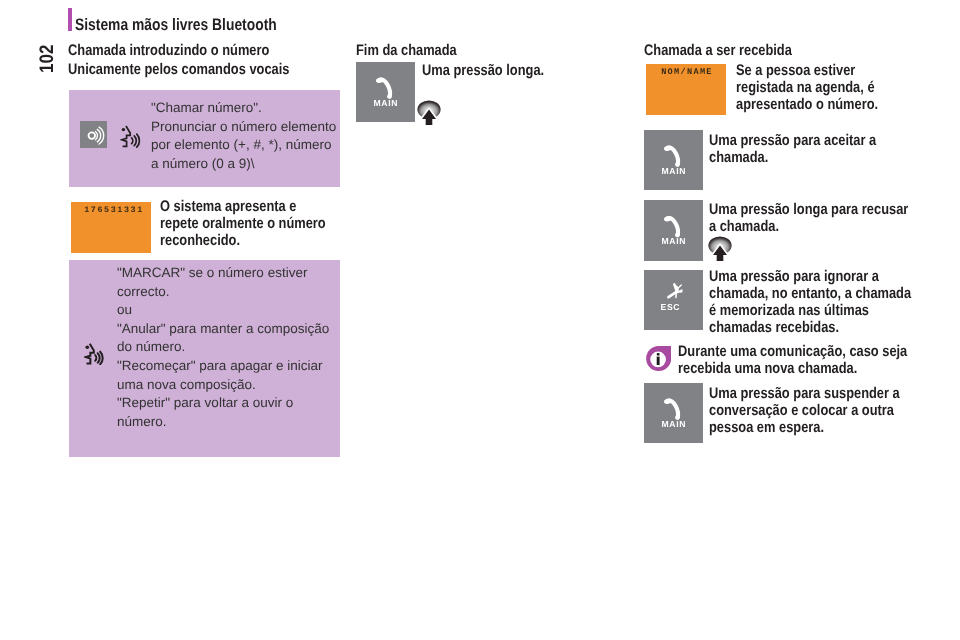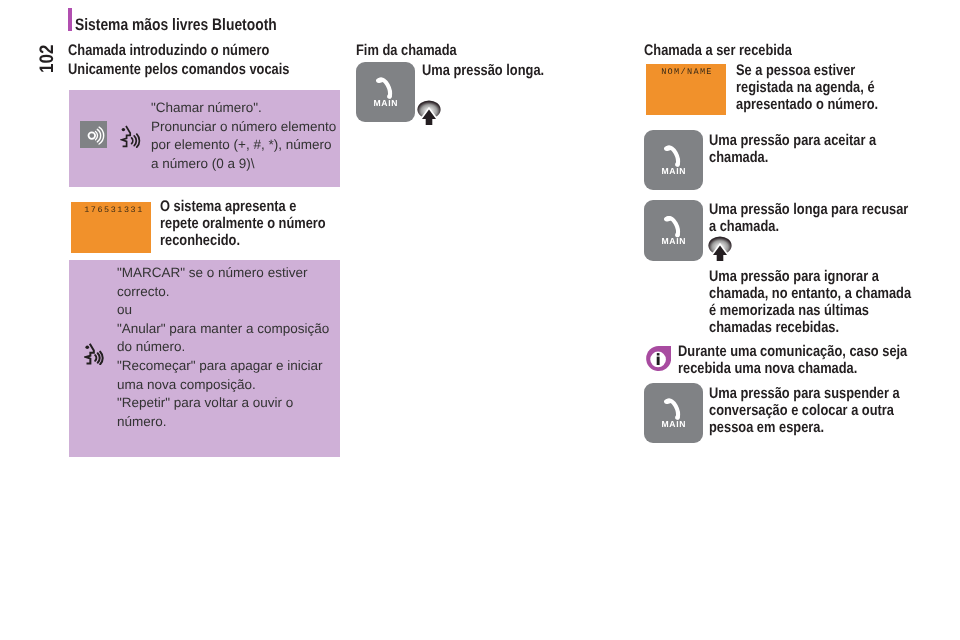--- a/index.html
+++ b/index.html
@@ -1,30 +1,30 @@
 <!DOCTYPE html>
 <html><head>
 <meta charset="utf-8">
 <title>Sistema mãos livres Bluetooth</title>
 <style>
   html,body{margin:0;padding:0;}
   *{-webkit-font-smoothing:antialiased;text-rendering:geometricPrecision;}
   body{width:960px;height:640px;background:#ffffff;font-family:"Liberation Sans",sans-serif;overflow:hidden;position:relative;}
   .page{position:absolute;left:0;top:0;width:960px;height:556px;will-change:opacity;}
-  .screen-label{position:absolute;width:80px;text-align:center;font-weight:normal;color:#3a2a16;font-family:"Liberation Mono",monospace;}
+  .screen-label{position:absolute;width:80px;text-align:center;font-weight:bold;color:#3a2a16;font-family:"Liberation Mono",monospace;}
   
   .sect-bar{position:absolute;left:68px;top:8px;width:4px;height:23px;background:#b14fb0;}
   .sect-title{position:absolute;left:75px;top:15px;font-size:16.6px;font-weight:bold;color:#231f20;transform:scaleX(0.835);transform-origin:left top;white-space:nowrap;}
   .pagenum{position:absolute;left:36px;top:73px;font-size:17px;font-weight:bold;color:#231f20;
            transform:rotate(-90deg) scaleY(1.15);transform-origin:left top;white-space:nowrap;}
   .colhead{position:absolute;font-size:15.4px;font-weight:bold;color:#231f20;transform:scaleX(0.835);transform-origin:left top;white-space:nowrap;}
   .subhead{position:absolute;font-size:15.4px;font-weight:bold;color:#231f20;transform:scaleX(0.835);transform-origin:left top;white-space:nowrap;}
   .lilac{position:absolute;background:#cfb0d7;}
   .orange{position:absolute;background:#f1912b;}
-  .greybtn{position:absolute;background:#808285;border-radius:9px;}
+  .greybtn{position:absolute;background:#808285;}
   .body-txt{position:absolute;font-size:13.5px;color:#333;line-height:18.6px;white-space:pre-line;}
   .bold-txt{position:absolute;font-size:15.4px;font-weight:bold;color:#231f20;line-height:17px;white-space:pre-line;transform:scaleX(0.835);transform-origin:left top;}
   .wm{position:absolute;left:679px;top:606px;font-size:27.3px;color:#a0a0a0;white-space:nowrap;}
   .btn-ico{position:absolute;left:0;top:0;width:100%;height:100%;}
   .btn-lbl{position:absolute;left:0;width:100%;text-align:center;color:#fff;font-size:8.6px;font-weight:bold;letter-spacing:0.6px;text-indent:0.6px;}
 </style>
 </head>
 <body>
 
 <div class="page">
@@ -115,20 +115,32 @@
     <div class="btn-lbl" style="top:36px;">MAIN</div>
   </div>
   <div class="greybtn" style="left:644px;top:200px;width:59px;height:61px;">
     <svg class="btn-ico" viewBox="0 0 59 60">
       <path d="M 23.3 18.1 C 26.4 16.6 29.6 19.1 31.7 23.0 C 33.8 26.9 34.7 30.6 33.7 34.3" stroke="#fff" stroke-width="4.1" fill="none" stroke-linecap="round"></path>
       <ellipse cx="23.8" cy="18.2" rx="3.9" ry="2.6" transform="rotate(-16 23.8 18.2)" fill="#fff"></ellipse>
       <ellipse cx="33.5" cy="34.3" rx="2.3" ry="2.5" transform="rotate(16 33.5 34.3)" fill="#fff"></ellipse>
     </svg>
     <div class="btn-lbl" style="top:36px;">MAIN</div>
   </div>
+  <div class="greybtn" style="left:644px;top:270px;width:59px;height:60px;">
+    <svg class="btn-ico" viewBox="0 0 59 60">
+      <g transform="translate(2.5,-3.0)">
+      <path d="M 22.0 30.2 L 30.4 24.6" stroke="#fff" stroke-width="2.8" stroke-linecap="round"></path>
+      <path d="M 28.0 17.6 C 31.4 18.8 32.9 21.2 32.2 23.8 L 36.0 22.0 L 35.9 25.6 L 30.5 26.0 Z" fill="#fff"></path>
+      <path d="M 27.8 17.4 L 30.5 25.2" stroke="#fff" stroke-width="2.5" stroke-linecap="round"></path>
+      <path d="M 29.8 25.0 L 29.4 30.6" stroke="#fff" stroke-width="1.5" stroke-linecap="round"></path>
+      <path d="M 31.4 21.2 L 34.8 18.0" stroke="#fff" stroke-width="1.3" stroke-linecap="round"></path>
+      </g>
+    </svg>
+    <div class="btn-lbl" style="top:32px;text-align:left;padding-left:16px;">ESC</div>
+  </div>
   <div class="greybtn" style="left:644px;top:383px;width:59px;height:60px;">
     <svg class="btn-ico" viewBox="0 0 59 60">
       <path d="M 23.3 18.1 C 26.4 16.6 29.6 19.1 31.7 23.0 C 33.8 26.9 34.7 30.6 33.7 34.3" stroke="#fff" stroke-width="4.1" fill="none" stroke-linecap="round"></path>
       <ellipse cx="23.8" cy="18.2" rx="3.9" ry="2.6" transform="rotate(-16 23.8 18.2)" fill="#fff"></ellipse>
       <ellipse cx="33.5" cy="34.3" rx="2.3" ry="2.5" transform="rotate(16 33.5 34.3)" fill="#fff"></ellipse>
     </svg>
     <div class="btn-lbl" style="top:36px;">MAIN</div>
   </div>
 
   <div class="screen-label" style="left:647px;top:67px;font-size:8.6px;letter-spacing:1.3px;">NOM/NAME</div>

